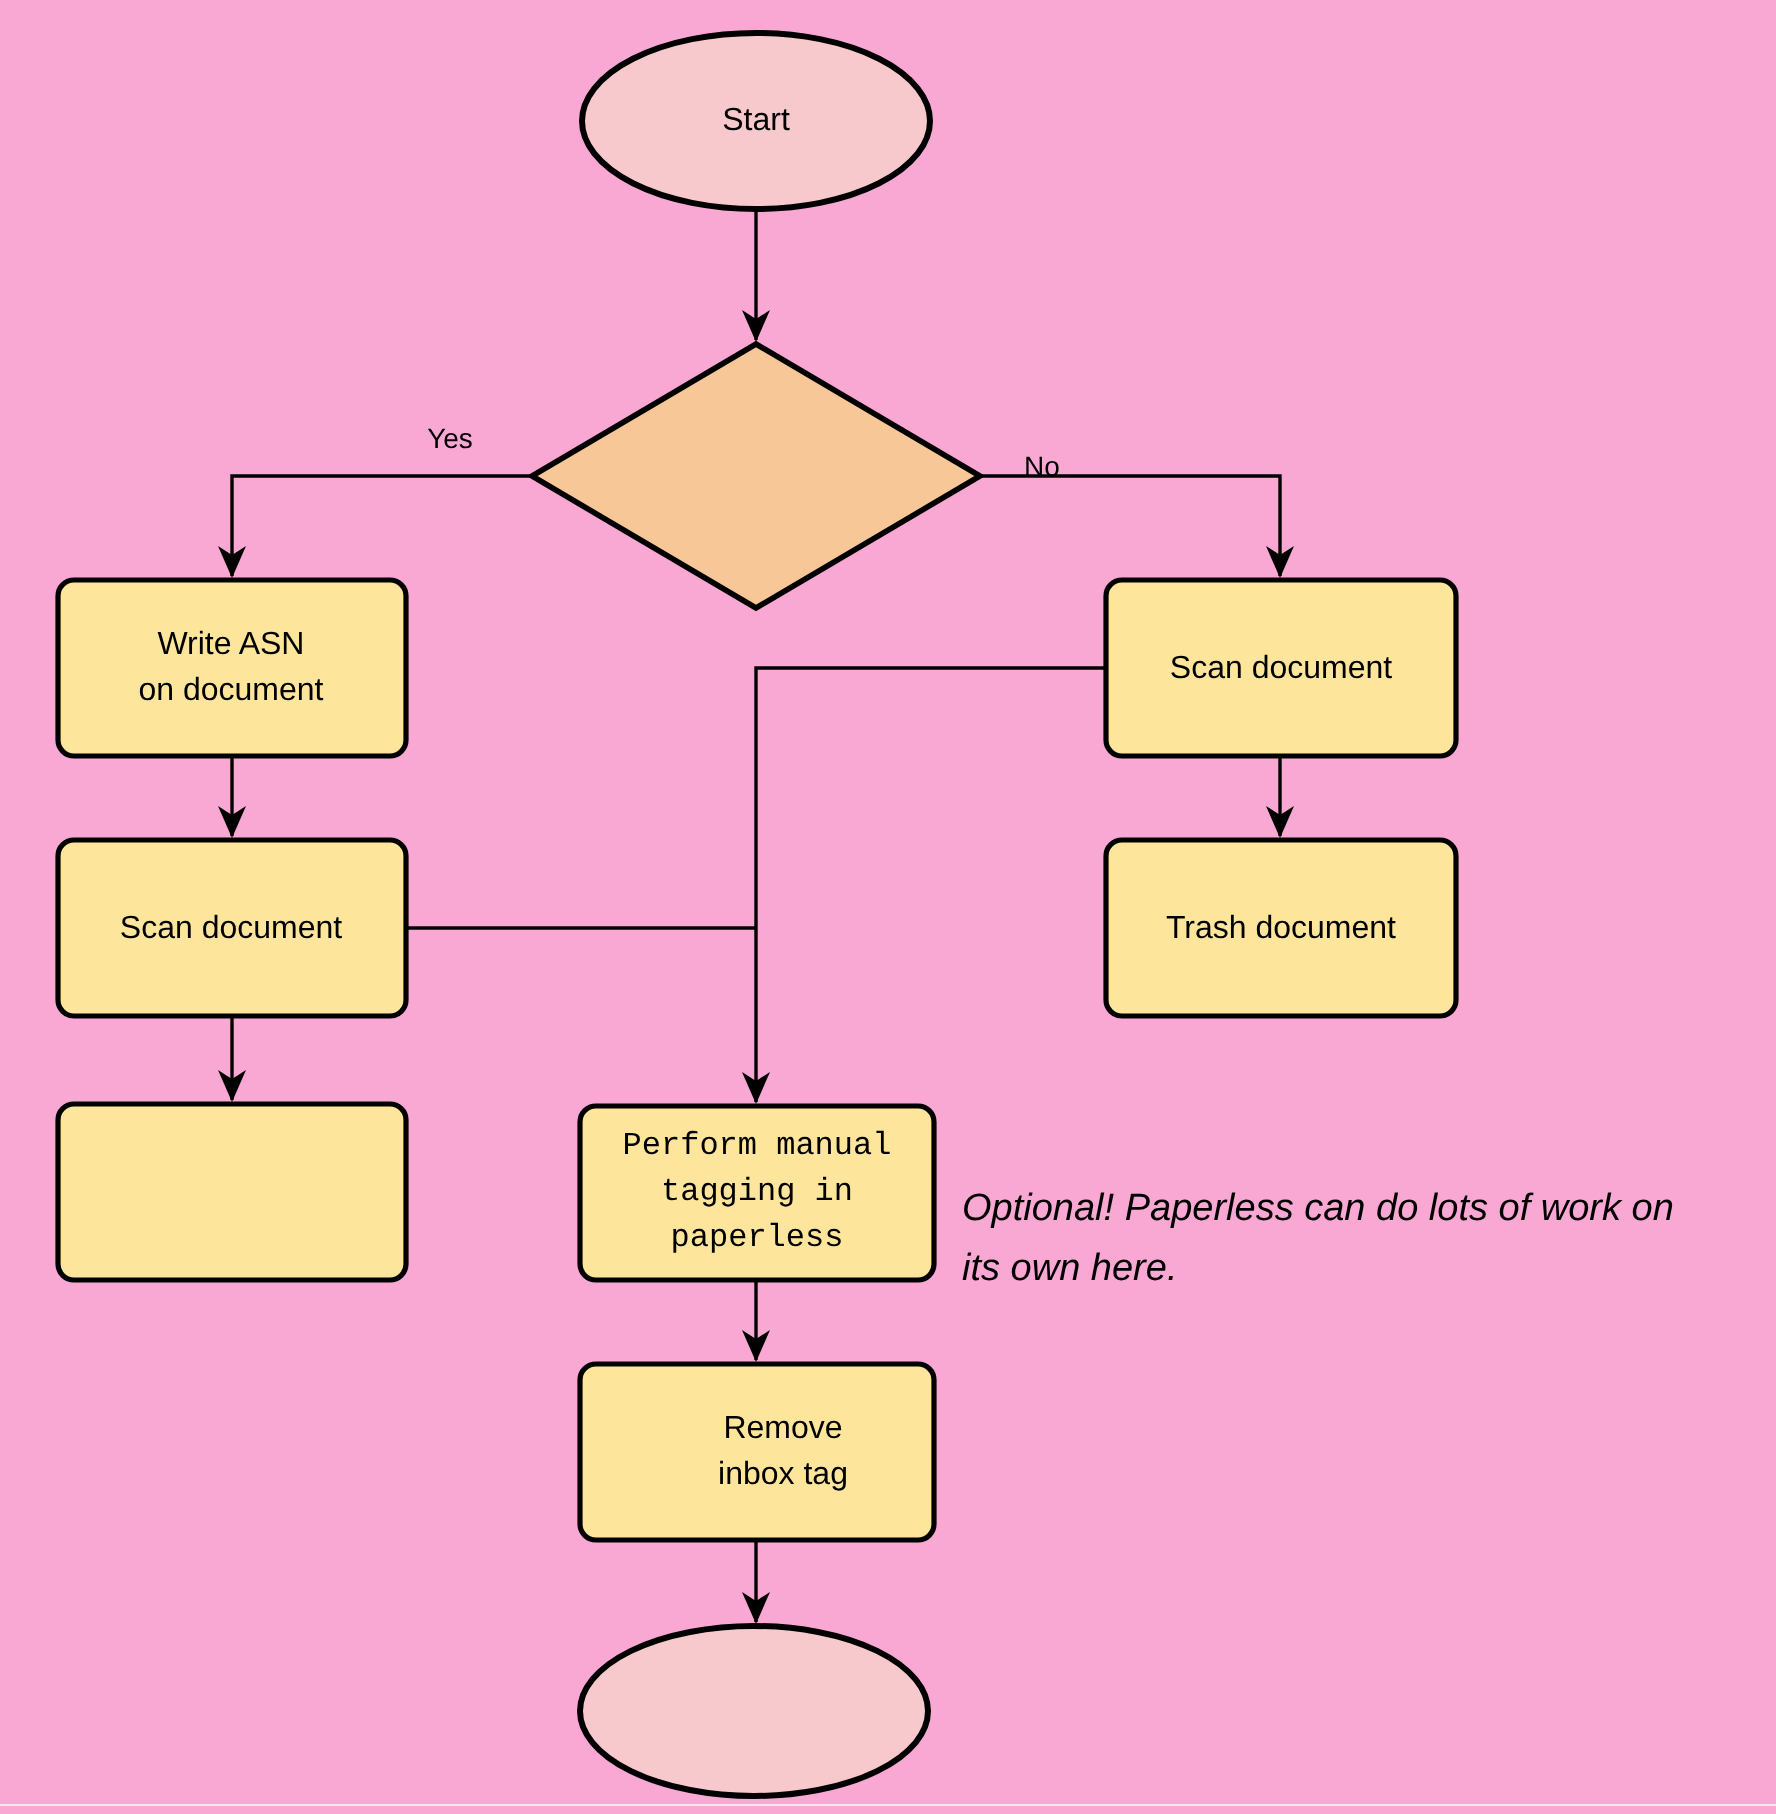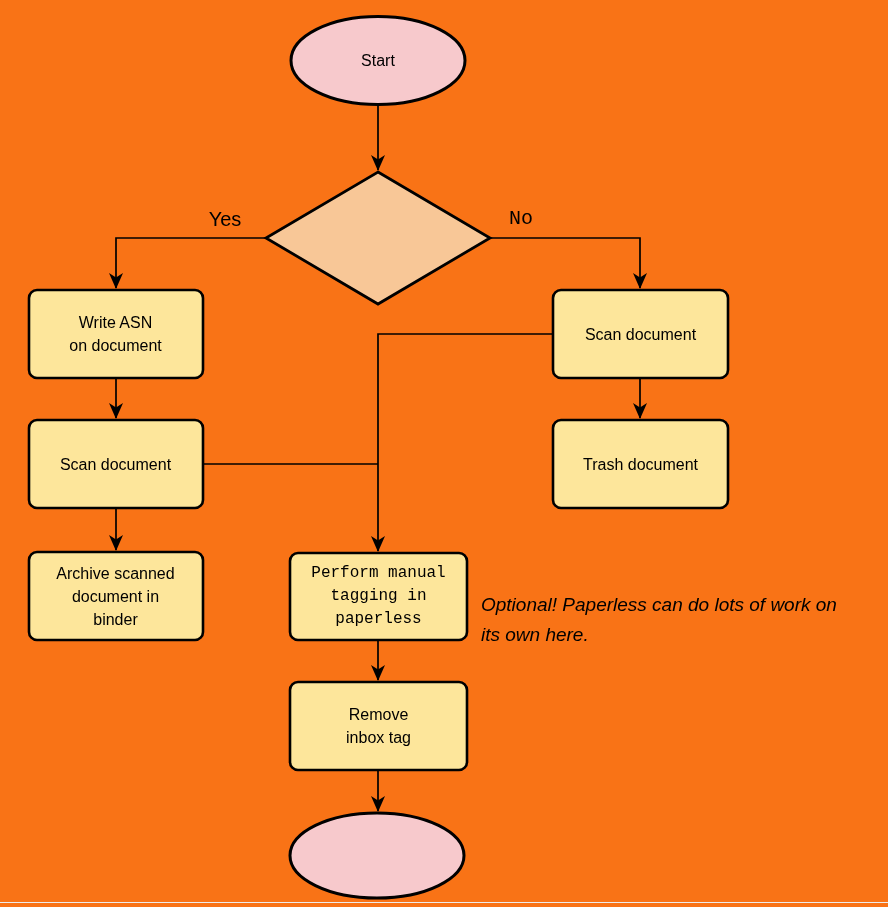--- a/index.html
+++ b/index.html
@@ -5,41 +5,41 @@
   html, body {
     margin: 0;
     padding: 0;
     background: #ffffff;
     font-family: "Liberation Sans", sans-serif;
   }
   .canvas {
     position: relative;
     width: 888px;
     height: 907px;
-    background: #f97316;
+    background: #f9a8d4;
     overflow: hidden;
   }
   .canvas svg {
     position: absolute;
     left: 0;
     top: 0;
   }
   .label {
     position: absolute;
     display: flex;
     align-items: center;
     justify-content: center;
     text-align: center;
     white-space: pre-line;
     font-size: 16px;
     line-height: 23px;
     color: #000000;
   }
   .edge-label {
-    font-size: 20px;
+    font-size: 14px;
     line-height: 18px;
   }
   .note {
     position: absolute;
     font-size: 19px;
     line-height: 30px;
     font-style: italic;
     color: #000000;
     white-space: pre-line;
     text-align: left;
@@ -93,38 +93,35 @@
   </svg>
 
   <div class="label" style="left:290px; top:15px; width:176px; height:91px;">Start</div>
 
 
   <div class="label" style="left:28px; top:290px; width:175px; height:88px;">Write ASN
 on document</div>
 
   <div class="label" style="left:28px; top:420px; width:175px; height:88px;">Scan document</div>
 
-  <div class="label" style="left:28px; top:552px; width:175px; height:88px;">Archive scanned
-document in
-binder</div>
 
   <div class="label" style="left:553px; top:290px; width:175px; height:88px;">Scan document</div>
 
   <div class="label" style="left:553px; top:420px; width:175px; height:88px;">Trash document</div>
 
   <div class="label" style="left:290px; top:553px; width:177px; height:87px;font-family:Liberation Mono, monospace;">Perform manual
 tagging in
 paperless</div>
 
-  <div class="label" style="left:290px; top:682px; width:177px; height:88px;">Remove
+  <div class="label" style="left:290px; top:682px; width:177px; height:88px;padding-left:13px;">Remove
 inbox tag</div>
 
 
   <div class="label edge-label" style="left:196px; top:206px; width:58px; height:26px;">Yes</div>
 
-  <div class="label edge-label" style="left:492px; top:206px; width:58px; height:26px;font-family:Liberation Mono, monospace;">No</div>
+  <div class="label edge-label" style="left:492px; top:220px; width:58px; height:26px;">No</div>
 
   <div class="note" style="left:481px; top:590px; width:410px;">Optional! Paperless can do lots of work on
 its own here.</div>
 
   <div class="bottom-divider"></div>
 
 </div>
 
 </body></html>

